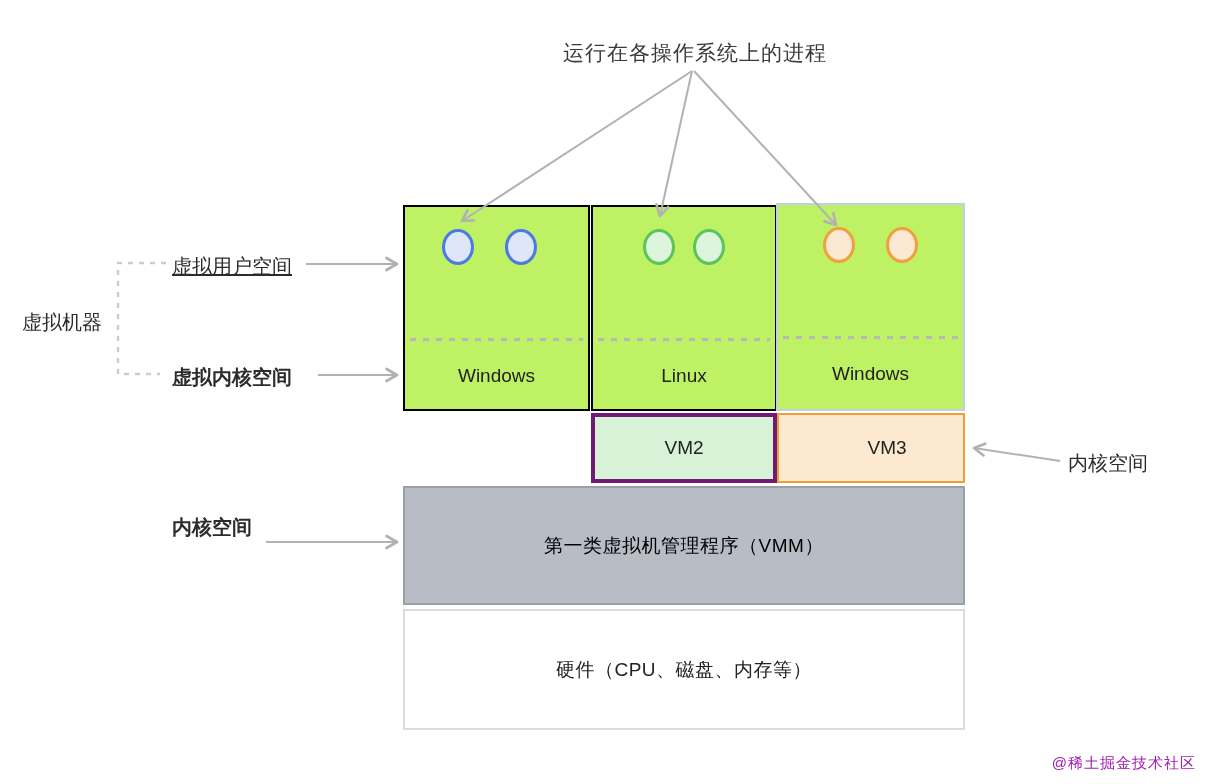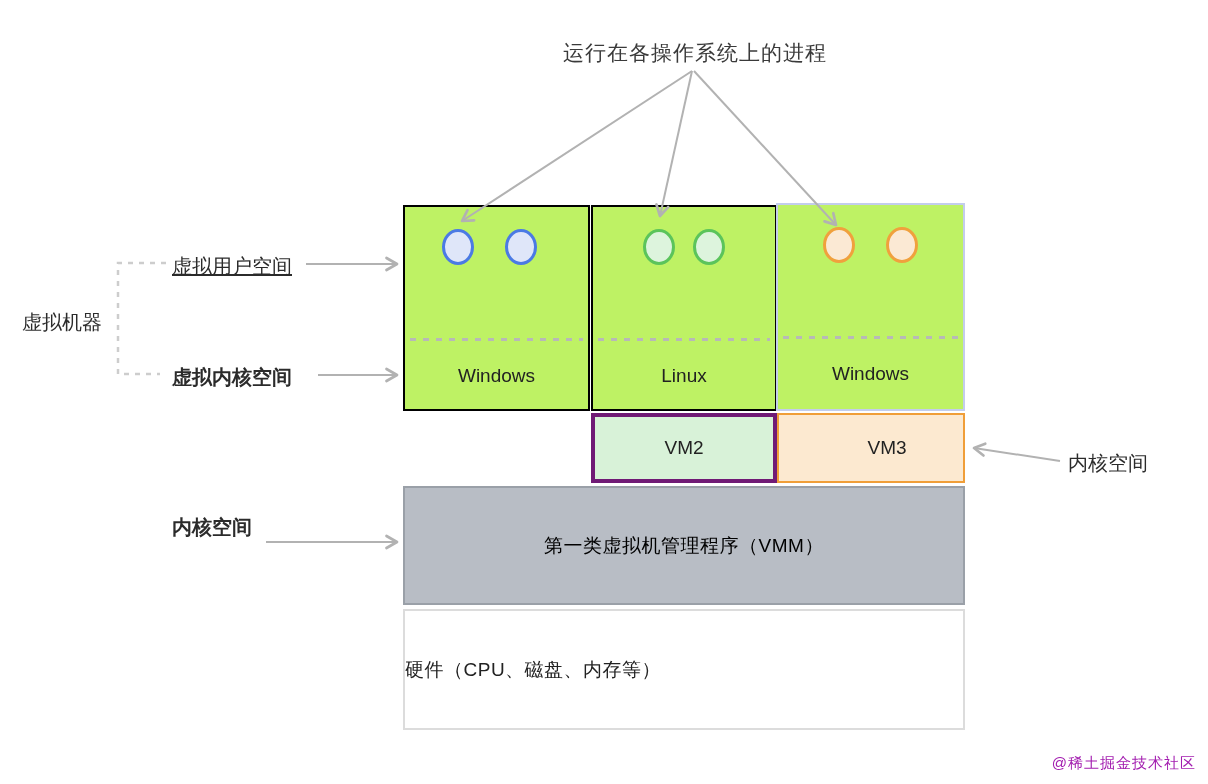--- a/index.html
+++ b/index.html
@@ -50,21 +50,21 @@
   
   .vmm {
     position:absolute; left:403px; top:486px; width:562px; height:119px;
     background:#b8bdc5; border:2px solid #9aa0a8; z-index:2;
     display:flex; align-items:center; justify-content:center;
     font-size:19px; color:#000000; letter-spacing:0.5px;
   }
   .hw {
     position:absolute; left:403px; top:609px; width:562px; height:121px;
     background:#ffffff; border:2px solid #dcdcdc; z-index:2;
-    display:flex; align-items:center; justify-content:flex-start;
+    display:flex; align-items:center; justify-content:center;
     font-size:19px; color:#222222; letter-spacing:0.5px;
   }
 
   
   .side-label { position:absolute; font-size:20px; color:#2b2b2b; z-index:4; white-space:nowrap; }
   .lbl-user-space      { left:22px;  top:309px; }
   .lbl-virt-user       { left:172px; top:253px;text-decoration:underline; }
   .lbl-virt-kernel     { left:172px; top:364px;font-weight:bold; }
   .lbl-kernel-space    { left:172px; top:514px;font-weight:bold; }
   .lbl-virtual-machine { left:1068px;top:450px; }

